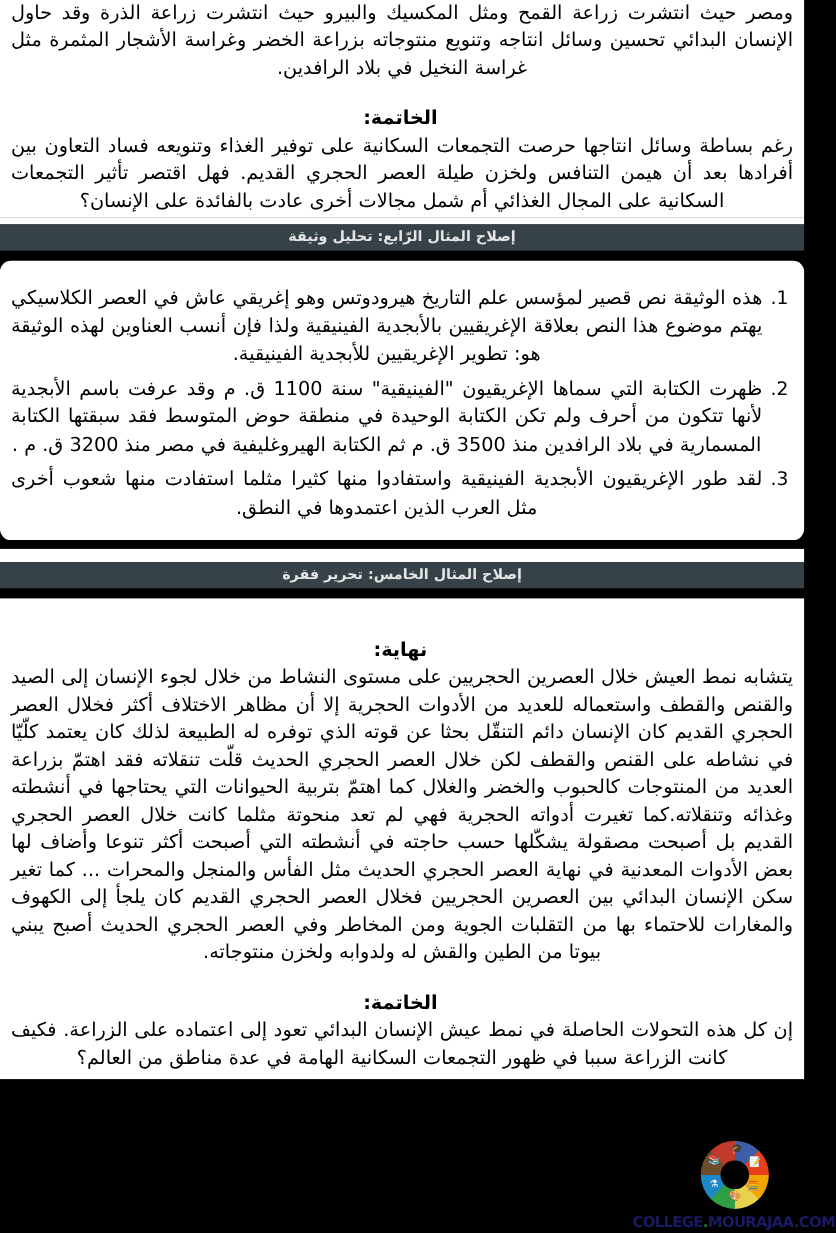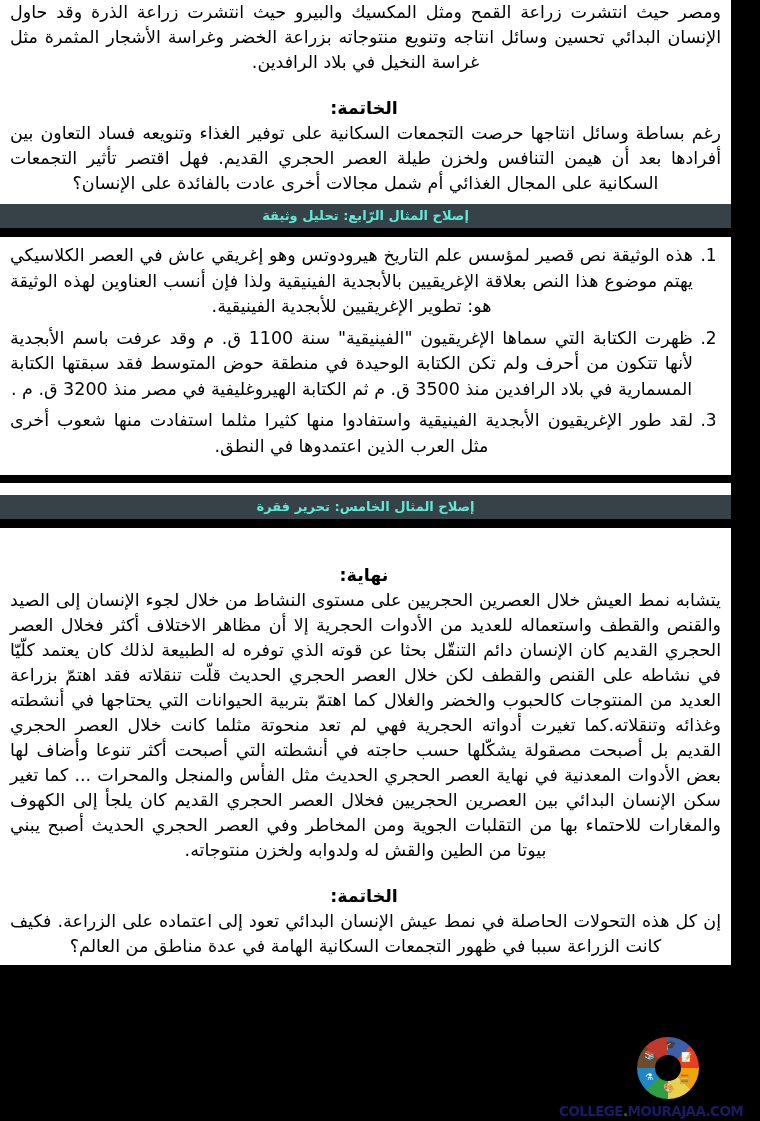--- a/index.html
+++ b/index.html
@@ -47,21 +47,21 @@
     font-size: 17.5px;
     line-height: 25px;
     margin: 0;
     text-align: justify;
     text-justify: inter-word;
   }
 
   
   .section-bar {
     background: #374148;
-    color: #5eead4;
+    color: #e5e5e5;
     font-size: 13px;
     font-weight: bold;
     line-height: 22px;
     height: 24px;
     text-align: center;
     letter-spacing: 0.2px;
     padding-top: 1px;
     box-sizing: border-box;
   }
   .bar-gap-bottom { height: 9px; background: #000000; }
@@ -143,21 +143,21 @@
     background: #000000;
   }
   .logo-ring .seg-icon {
     position: absolute;
     font-size: 9px;
     line-height: 9px;
     color: #ffffff;
   }
   .logo-text {
     position: absolute;
-    right: 16px;
+    right: 0;
     bottom: 0;
     width: 150px;
     text-align: center;
     font-family: "DejaVu Sans", "Liberation Sans", sans-serif;
     font-weight: bold;
     font-size: 13.5px;
     letter-spacing: -0.6px;
     color: #1b1b63;
     direction: ltr;
   }
@@ -174,21 +174,21 @@
     <p class="para">ومصر حيث انتشرت زراعة القمح ومثل المكسيك والبيرو حيث انتشرت زراعة الذرة وقد حاول الإنسان البدائي تحسين وسائل انتاجه وتنويع منتوجاته بزراعة الخضر وغراسة الأشجار المثمرة مثل غراسة النخيل في بلاد الرافدين.</p>
     <div class="bold-label">الخاتمة:</div>
     <p class="para">رغم بساطة وسائل انتاجها حرصت التجمعات السكانية على توفير الغذاء وتنويعه فساد التعاون بين أفرادها بعد أن هيمن التنافس ولخزن طيلة العصر الحجري القديم. فهل اقتصر تأثير التجمعات السكانية على المجال الغذائي أم شمل مجالات أخرى عادت بالفائدة على الإنسان؟</p>
   </div>
 
   <div class="spacer-white" style="height:6px;"></div>
 
   <div class="section-bar">إصلاح المثال الرّابع: تحليل وثيقة</div>
   <div class="bar-gap-bottom"></div>
 
-  <div class="content-block" style="padding-top:6px; padding-bottom:10px;">
+  <div class="content-block" style="padding-top:22px; padding-bottom:10px;border-radius:10px;">
     <ol class="doc-list">
       <li>هذه الوثيقة نص قصير لمؤسس علم التاريخ هيرودوتس وهو إغريقي عاش في العصر الكلاسيكي يهتم موضوع هذا النص بعلاقة الإغريقيين بالأبجدية الفينيقية ولذا فإن أنسب العناوين لهذه الوثيقة هو: تطوير الإغريقيين للأبجدية الفينيقية.</li>
       <li>ظهرت الكتابة التي سماها الإغريقيون "الفينيقية" سنة 1100 ق. م وقد عرفت باسم الأبجدية لأنها تتكون من أحرف ولم تكن الكتابة الوحيدة في منطقة حوض المتوسط فقد سبقتها الكتابة المسمارية في بلاد الرافدين منذ 3500 ق. م ثم الكتابة الهيروغليفية في مصر منذ 3200 ق. م .</li>
       <li>لقد طور الإغريقيون الأبجدية الفينيقية واستفادوا منها كثيرا مثلما استفادت منها شعوب أخرى مثل العرب الذين اعتمدوها في النطق.</li>
     </ol>
   </div>
 
   <div class="bar-gap-bottom" style="height:8px;"></div>
   <div class="spacer-white" style="height:12px;"></div>
 

